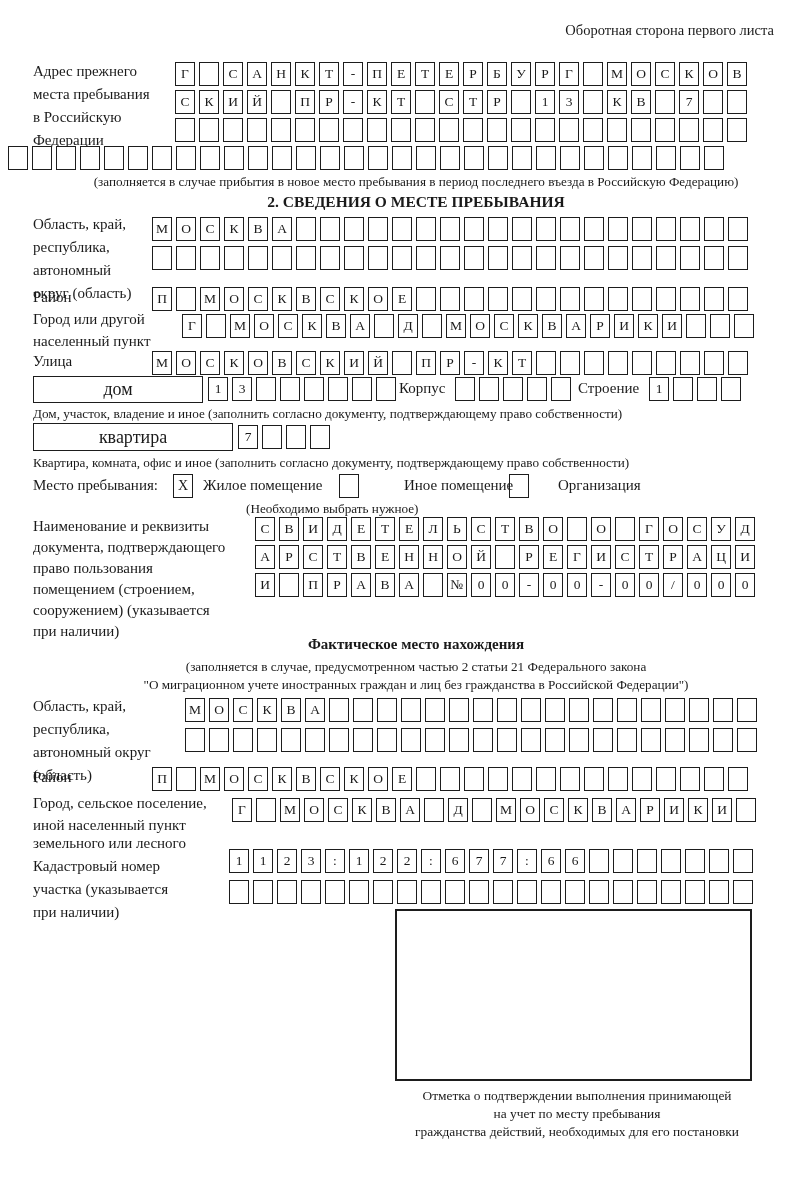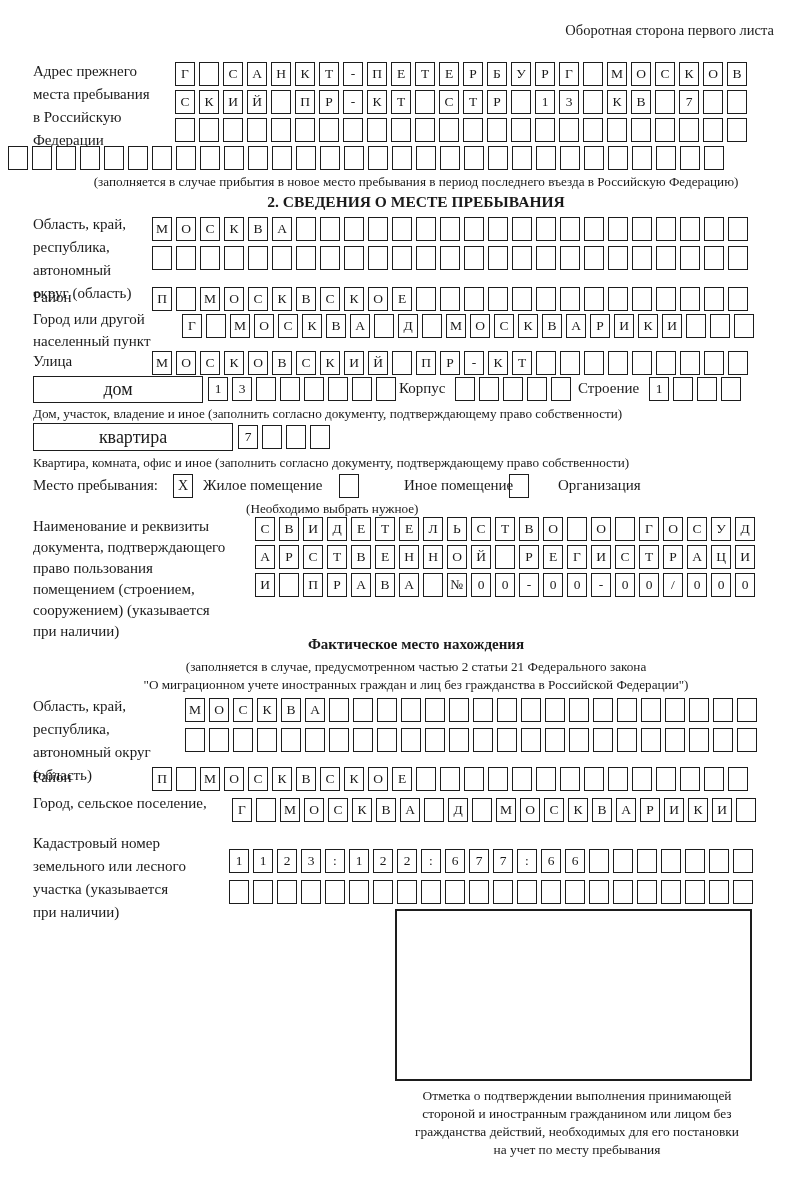--- a/index.html
+++ b/index.html
@@ -530,20 +530,21 @@
       <span class="cell"></span>
       <span class="cell"></span>
       <span class="cell"></span>
       <span class="cell"></span>
       <span class="cell"></span>
       <span class="cell"></span>
     </div>
 
   <div class="abs label lh22" style="left:33px; top:792px; width:200px;">
       <div>Город, сельское поселение,</div>
+      <div>иной населенный пункт</div>
     </div>
   <div class="abs cells" style="left:232px; top:798px;">
       <span class="cell">Г</span>
       <span class="cell"></span>
       <span class="cell">М</span>
       <span class="cell">О</span>
       <span class="cell">С</span>
       <span class="cell">К</span>
       <span class="cell">В</span>
       <span class="cell">А</span>
@@ -557,22 +558,22 @@
       <span class="cell">В</span>
       <span class="cell">А</span>
       <span class="cell">Р</span>
       <span class="cell">И</span>
       <span class="cell">К</span>
       <span class="cell">И</span>
       <span class="cell"></span>
     </div>
 
   <div class="abs label" style="left:33px; top:832px; width:190px;">
+      <div>земельного или лесного</div>
       <div>Кадастровый номер</div>
-      <div>земельного или лесного</div>
       <div>участка (указывается</div>
       <div>при наличии)</div>
     </div>
   <div class="abs cells" style="left:229px; top:849px;">
       <span class="cell">1</span>
       <span class="cell">1</span>
       <span class="cell">2</span>
       <span class="cell">3</span>
       <span class="cell">:</span>
       <span class="cell">1</span>
@@ -614,18 +615,17 @@
       <span class="cell"></span>
       <span class="cell"></span>
       <span class="cell"></span>
       <span class="cell"></span>
       <span class="cell"></span>
     </div>
 
   <div class="abs stamp-box" style="left:395px; top:909px; width:357px; height:172px;"></div>
   <div class="abs stamp-caption" style="left:383px; top:1087px; width:388px;">
       <div>Отметка о подтверждении выполнения принимающей</div>
-      <div>стороной и иностранным гражданином или лицом без</div>
+      <div>на учет по месту пребывания</div>
       <div>гражданства действий, необходимых для его постановки</div>
-      <div>на учет по месту пребывания</div>
     </div>
 
 </div>
 
 </body></html>

